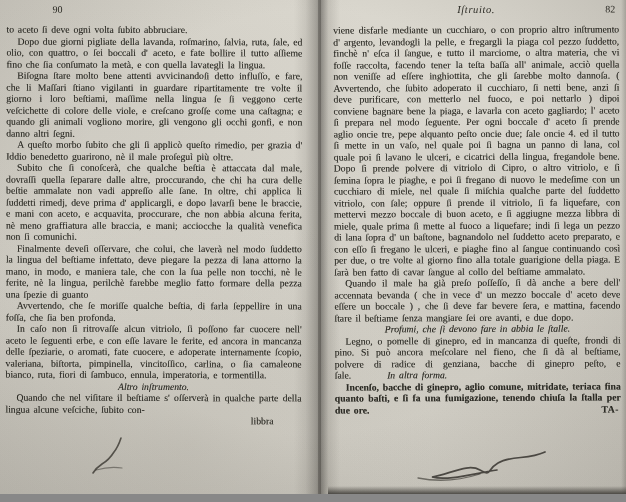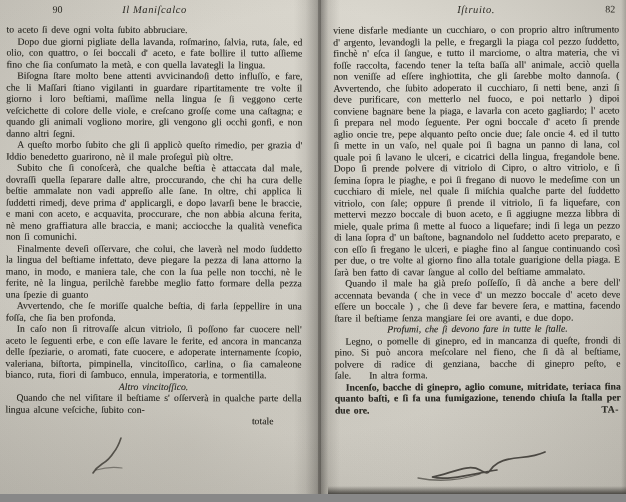--- a/index.html
+++ b/index.html
@@ -19,21 +19,21 @@
   .page.right{left:334px;width:286px;transform:rotate(-0.25deg);}
   .running-head{position:relative;height:15px;font-size:10.5px;}
   .running-title{display:block;text-align:center;font-style:italic;letter-spacing:0.6px;}
   .pagenum{position:absolute;top:0;font-size:10px;}
   .left .pagenum{left:46px;}
   .right .pagenum{right:4px;}
   .body-text{margin-top:5px;font-size:9.7px;line-height:11.5px;text-align:justify;word-spacing:1.4px;}
   .body-text p{margin:0;text-indent:11px;text-shadow:0 0 0.6px rgba(43,42,36,0.45);}
   .body-text p.noindent{text-indent:0;}
   .sec-head{text-align:center;font-style:italic;text-indent:0 !important;text-shadow:0 0 0.6px rgba(43,42,36,0.45);}
-  .inline-head{margin-left:18px;white-space:nowrap;}
+  .inline-head{font-style:italic;margin-left:36px;white-space:nowrap;}
   .catchword-line{text-align:right;padding-right:28px;font-size:9.7px;line-height:11.5px;text-shadow:0 0 0.6px rgba(43,42,36,0.45);}
   p.with-cw{position:relative;font-weight:bold;}
   .cw-abs{position:absolute;right:2px;bottom:0;font-style:normal;text-indent:0;letter-spacing:0.5px;margin-top:28px;}
   .gutter{
     position:absolute;left:294px;top:0;width:46px;height:502px;pointer-events:none;
     background:linear-gradient(90deg,
       rgba(60,56,50,0) 0%, rgba(60,56,50,0.10) 25%,
       rgba(45,42,38,0.30) 48%, rgba(30,28,25,0.42) 58%,
       rgba(60,56,50,0.14) 75%, rgba(60,56,50,0) 100%);
   }
@@ -49,49 +49,48 @@
   .ink-overlay{position:absolute;left:0;top:0;pointer-events:none;}
 </style>
 </head>
 <body>
 
 <div class="scan">
 
   <div class="page left">
     <div class="running-head">
       <span class="pagenum">90</span>
-      <span class="running-title">Il Maniſcalco</span>
     </div>
     <div class="body-text">
       <p class="noindent">to aceto ſi deve ogni volta ſubito abbruciare.</p>
       <p>Dopo due giorni pigliate della lavanda, roſmarino, ſalvia, ruta, ſale, ed olio, con quattro, o ſei boccali d' aceto, e fate bollire il tutto aſſieme fino che ſia conſumato la metà, e con quella lavategli la lingua.</p>
       <p>Biſogna ſtare molto bene attenti avvicinandoſi detto influſſo, e fare, che li Maſſari ſtiano vigilanti in guardare ripartitamente tre volte il giorno i loro beſtiami, maſſime nella lingua ſe ſi veggono certe veſcichette di colore delle viole, e creſcano groſſe come una caſtagna; e quando gli animali vogliono morire, gli vengono gli occhi gonfi, e non danno altri ſegni.</p>
       <p>A queſto morbo ſubito che gli ſi applicò queſto rimedio, per grazia d' Iddio benedetto guarirono, nè il male proſeguì più oltre.</p>
       <p>Subito che ſi conoſcerà, che qualche beſtia è attaccata dal male, dovraſſi quella ſeparare dalle altre, proccurando, che chi ha cura delle beſtie ammalate non vadi appreſſo alle ſane. In oltre, chi applica li ſuddetti rimedj, deve prima d' applicargli, e dopo lavarſi bene le braccie, e mani con aceto, e acquavita, proccurare, che non abbia alcuna ferita, nè meno graffiatura alle braccia, e mani; acciocche la qualità venefica non ſi comunichi.</p>
       <p>Finalmente deveſi oſſervare, che colui, che laverà nel modo ſuddetto la lingua del beſtiame infettato, deve piegare la pezza di lana attorno la mano, in modo, e maniera tale, che con la ſua pelle non tocchi, nè le ferite, nè la lingua, perilchè farebbe meglio fatto formare della pezza una ſpezie di guanto</p>
       <p>Avvertendo, che ſe moriſſe qualche beſtia, di farla ſeppellire in una foſſa, che ſia ben profonda.</p>
       <p>In caſo non ſi ritrovaſſe alcun vitriolo, ſi poſſono far cuocere nell' aceto le ſeguenti erbe, e con eſſe lavare le ferite, ed ancora in mancanza delle ſpeziarie, o aromati, fate cuocere, e adoperate internamente ſcopio, valeriana, biſtorta, pimpinella, vincitoſſico, carlina, o ſia camaleone bianco, ruta, fiori di ſambuco, ennula, imperatoria, e tormentilla.</p>
-      <p class="sec-head">Altro vincitoſſico.</p>
+      <p class="sec-head">Altro inſtrumento.</p>
       <p>Quando che nel viſitare il beſtiame s' oſſerverà in qualche parte della lingua alcune veſciche, ſubito con-</p>
-      <div class="catchword-line">totale</div>
+      <div class="catchword-line">libbra</div>
     </div>
   </div>
 
   <div class="gutter"></div>
   <div class="gutter-line"></div>
 
   <div class="page right">
     <div class="running-head">
       <span class="running-title">Iſtruito.</span>
       <span class="pagenum">82</span>
     </div>
     <div class="body-text">
       <p class="noindent">viene disfarle mediante un cucchiaro, o con proprio altro inſtrumento d' argento, levandogli la pelle, e fregargli la piaga col pezzo ſuddetto, finchè n' eſca il ſangue, e tutto il marciome, o altra materia, che vi foſſe raccolta, facendo tener la teſta baſſa all' animale, acciò quella non veniſſe ad eſſere inghiottita, che gli ſarebbe molto dannoſa. ( Avvertendo, che ſubito adoperato il cucchiaro, ſi netti bene, anzi ſi deve purificare, con metterlo nel fuoco, e poi nettarlo ) dipoi conviene bagnare bene la piaga, e lavarla con aceto gagliardo; l' aceto ſi prepara nel modo ſeguente. Per ogni boccale d' aceto ſi prende aglio oncie tre, pepe alquanto peſto oncie due; ſale oncie 4. ed il tutto ſi mette in un vaſo, nel quale poi ſi bagna un panno di lana, col quale poi ſi lavano le ulceri, e cicatrici della lingua, fregandole bene. Dopo ſi prende polvere di vitriolo di Cipro, o altro vitriolo, e ſi ſemina ſopra le piaghe, e poi ſi fregano di nuovo le medeſime con un cucchiaro di miele, nel quale ſi miſchia qualche parte del ſuddetto vitriolo, con ſale; oppure ſi prende il vitriolo, ſi fa liquefare, con mettervi mezzo boccale di buon aceto, e ſi aggiugne mezza libbra di miele, quale prima ſi mette al fuoco a liquefare; indi ſi lega un pezzo di lana ſopra d' un baſtone, bagnandolo nel ſuddetto aceto preparato, e con eſſo ſi fregano le ulceri, e piaghe fino al ſangue continuando così per due, o tre volte al giorno fino alla totale guarigione della piaga. E ſarà ben fatto di cavar ſangue al collo del beſtiame ammalato.</p>
       <p>Quando il male ha già preſo poſſeſſo, ſi dà anche a bere dell' accennata bevanda ( che in vece d' un mezzo boccale d' aceto deve eſſere un boccale ) , che ſi deve far bevere ſera, e mattina, facendo ſtare il beſtiame ſenza mangiare ſei ore avanti, e due dopo.</p>
-      <p class="sec-head">Profumi, che ſi devono fare in tutte le ſtalle.</p>
+      <p class="sec-head">Profumi, che ſi devono fare in abbia le ſtalle.</p>
       <p><span>Legno, o pomelle di ginepro, ed in mancanza di queſte, frondi di pino. Si può ancora meſcolare nel fieno, che ſi dà al beſtiame, polvere di radice di genziana, bacche di ginepro peſto, e ſale.</span><span class="inline-head">In altra forma.</span></p>
       <p class="with-cw"><span>Incenſo, bacche di ginepro, aglio comune, mitridate, teriaca fina quanto baſti, e ſi fa una fumigazione, tenendo chiuſa la ſtalla per due ore.</span><span class="cw-abs">TA-</span></p>
     </div>
   </div>
 
   <svg class="ink-overlay" width="626" height="502" viewBox="0 0 626 502">
     <path d="M121 438 q -3 9 -7 14 q -5 8 -12 12 q -6 4 -9 9" fill="none" stroke="rgba(38,35,30,0.70)" stroke-width="1.6" stroke-linecap="round"></path>
     <path d="M96 470 q 14 -4 26 -2" fill="none" stroke="rgba(38,35,30,0.45)" stroke-width="1.2" stroke-linecap="round"></path>
     <path d="M545 452 C 528 460, 512 455, 498 463 C 486 470, 492 477, 480 470 C 468 463, 450 474, 432 477 C 448 481, 472 474, 497 470" fill="none" stroke="rgba(35,32,28,0.75)" stroke-width="1.7" stroke-linecap="round"></path>
     <path d="M418 478 q 30 6 62 -4" fill="none" stroke="rgba(35,32,28,0.55)" stroke-width="1.3" stroke-linecap="round"></path>

